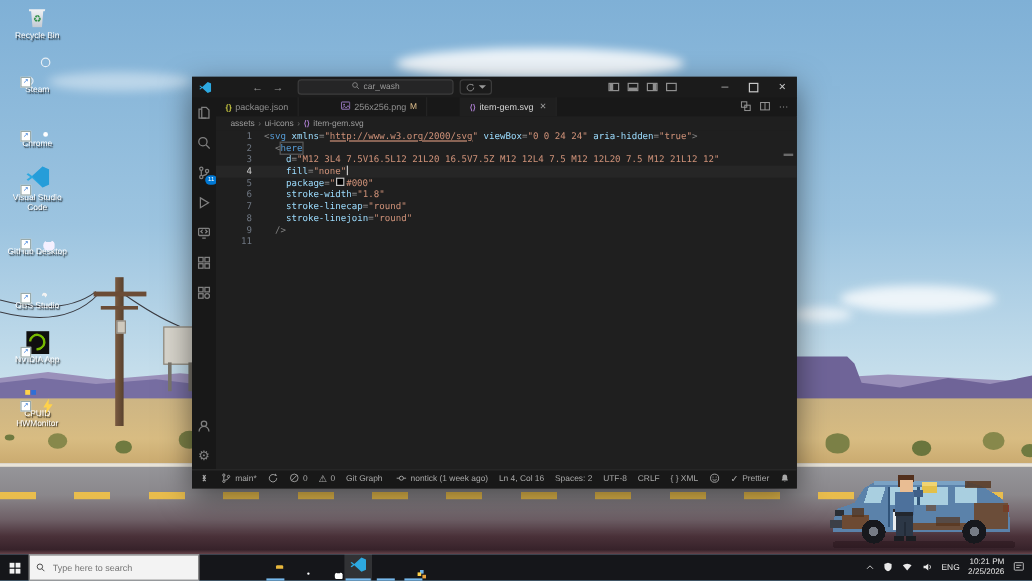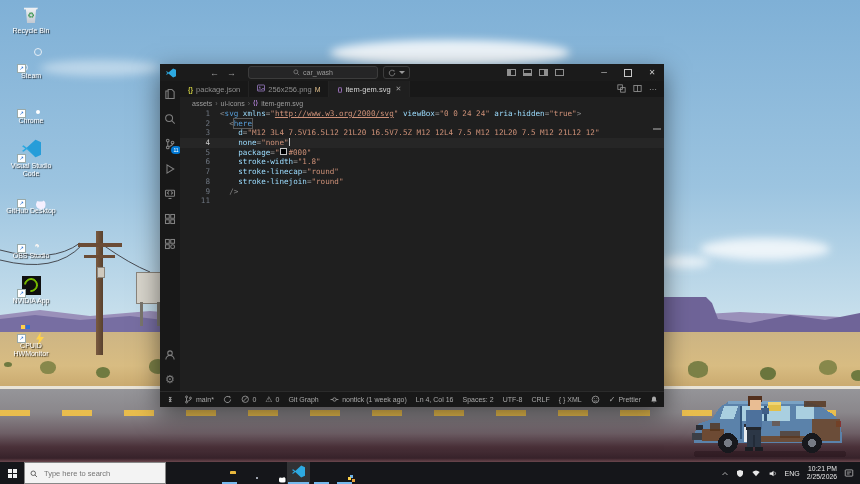--- a/index.html
+++ b/index.html
@@ -312,21 +312,21 @@
     <div class="wctl">
       <span>─</span>
       <span>
           <i class="maxbox"></i>
         </span>
       <span>✕</span>
     </div>
   </div>
 
   <div class="tabbar">
-    <div id="vs-tabs" style="display:flex;">
+    <div id="vs-tabs" style="display:flex;gap:27px;">
         <div class="tab">
           <span><span style="color:#cbcb41;font-size:6.5px;font-weight:bold;">{}</span></span>
           <span>package.json</span>
         </div>
         <div class="tab">
           <span><svg width="8" height="8" viewBox="0 0 16 16">
               <rect x="1" y="2" width="14" height="12" rx="1" fill="none" stroke="#9b7cc4" stroke-width="1.6"></rect>
               <circle cx="5.5" cy="6.5" r="1.5" fill="#9b7cc4"></circle>
               <path d="M2 13l4-4 3 3 3-4 3 4" stroke="#9b7cc4" fill="none" stroke-width="1.4"></path>
             </svg></span>
@@ -432,21 +432,21 @@
         <div class="code-line">
           <span class="gut">2</span>
           <span class="src"><span class="tok-p">  &lt;</span><span class="tok-tag hl">here</span></span>
         </div>
         <div class="code-line">
           <span class="gut">3</span>
           <span class="src"><span class="tok-attr">    d</span><span class="tok-p">=</span><span class="tok-str">"M12 3L4 7.5V16.5L12 21L20 16.5V7.5Z M12 12L4 7.5 M12 12L20 7.5 M12 21L12 12"</span></span>
         </div>
         <div class="code-line cur">
           <span class="gut">4</span>
-          <span class="src"><span class="tok-attr">    none</span><span class="tok-p">=</span><span class="tok-str">"none"</span><span class="cursor"></span></span>
+          <span class="src"><span class="tok-attr">    fill</span><span class="tok-p">=</span><span class="tok-str">"none"</span><span class="cursor"></span></span>
         </div>
         <div class="code-line">
           <span class="gut">5</span>
           <span class="src"><span class="tok-attr">    package</span><span class="tok-p">=</span><span class="tok-str">"</span><span class="swatch"></span><span class="tok-str">#000"</span></span>
         </div>
         <div class="code-line">
           <span class="gut">6</span>
           <span class="src"><span class="tok-attr">    stroke-width</span><span class="tok-p">=</span><span class="tok-str">"1.8"</span></span>
         </div>
         <div class="code-line">

